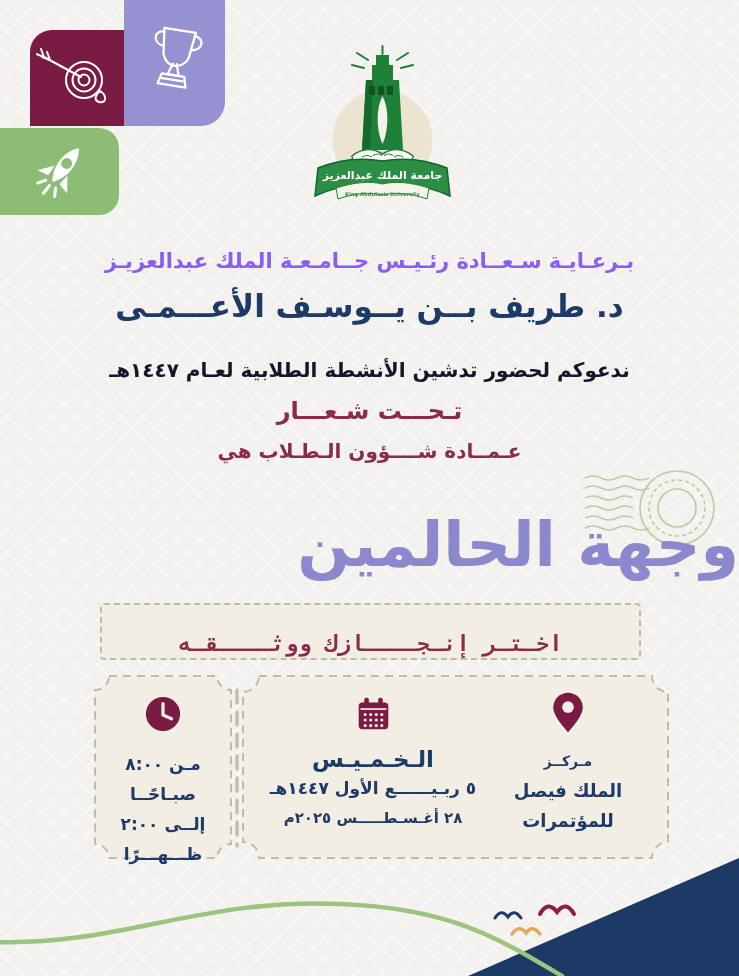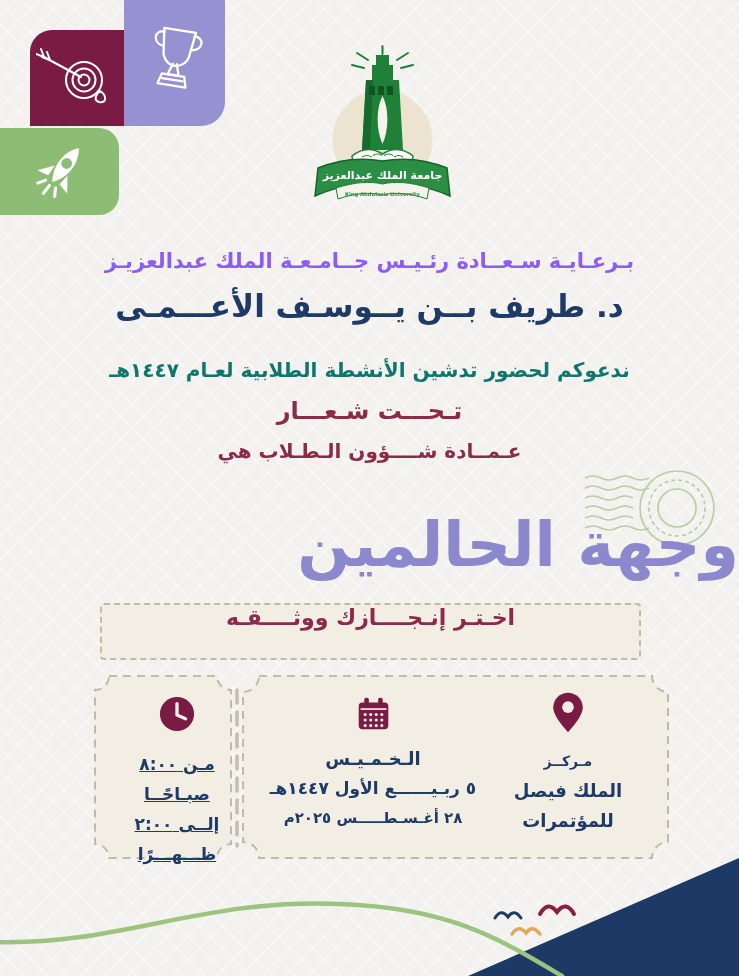--- a/index.html
+++ b/index.html
@@ -20,47 +20,47 @@
   .badge-target { left:30px; top:30px; width:94px; height:96px; background:#7a1b43; border-radius:22px 0 0 0; }
   .badge-rocket { left:0; top:128px; width:119px; height:87px; background:#8dbc74; border-radius:0 20px 20px 0; }
 
   
   .logo { position:absolute; left:310px; top:38px; width:145px; height:175px; }
 
   
   .line { position:absolute; left:0; width:100%; text-align:center; font-weight:bold; direction:rtl; }
   .line-patronage { top:246px; font-size:21px; line-height:30px; color:#8b5cf6; }
   .line-president { top:283px; font-size:31px; line-height:46px; color:#1e3a67; }
-  .line-invite    { top:355px; font-size:20px; line-height:30px; color:#0f766e; }
+  .line-invite    { top:355px; font-size:20px; line-height:30px; color:#0f172a; }
   .line-under     { top:396px; font-size:24px; line-height:30px; color:#8b2a4b; }
   .line-deanship  { top:436px; font-size:20px; line-height:30px; color:#8b2a4b; }
 
   
   .slogan { position:absolute; left:0; top:498px; width:100%; 
     font-size:62px; line-height:94px; font-weight:bold; color:#8c88cd; direction:rtl; }
   .stamp { position:absolute; left:583px; top:462px; opacity:.85; }
 
   
   .choose-banner { position:absolute; left:100px; top:603px; width:541px; height:57px;
     background:#f2eee3; border:2px dashed #c2baa9; border-radius:4px;
-    display:flex; align-items:flex-start; justify-content:center; }
+    display:flex; align-items:flex-end; justify-content:center;font-family:Liberation Mono, monospace; }
   .choose-banner span { font-size:22px; font-weight:bold; color:#8b2a4b; direction:rtl; }
 
   
   .ticket { position:absolute; left:85px; top:668px; width:590px; height:200px; }
   .ticket-bg { position:absolute; left:0; top:0; }
   .tcol { position:absolute; text-align:center; direction:rtl; color:#1e3a67; font-weight:bold; }
   .tcol .ticon { display:block; margin:0 auto; }
-  .col-time { left:24px; top:0; width:136px; height:200px;text-decoration:underline; }
+  .col-time { left:10px; top:0; width:136px; height:200px; }
   .col-time .ticon { margin-top:27px; }
   .col-time .t1 { margin-top:16px; font-size:17px; line-height:30px; }
   .col-time .t2 { font-size:17px; line-height:30px; }
   .col-date { left:180px; top:0; width:216px; height:200px; }
   .col-date .ticon { margin-top:28px; }
-  .col-date .day { margin-top:12px; font-size:18px; line-height:28px; }
+  .col-date .day { margin-top:12px; font-size:23px; line-height:28px; }
   .col-date .hijri { font-size:17px; line-height:30px; }
   .col-date .greg { font-size:15px; line-height:30px; }
   .col-loc { left:390px; top:0; width:186px; height:200px; }
   .col-loc .ticon { margin-top:23px; }
   .col-loc .l1 { margin-top:12px; font-size:14px; line-height:30px; }
   .col-loc .l2 { font-size:18px; line-height:30px; }
 
   
   .bottom-decor { position:absolute; left:0; top:846px; }
 </style>

